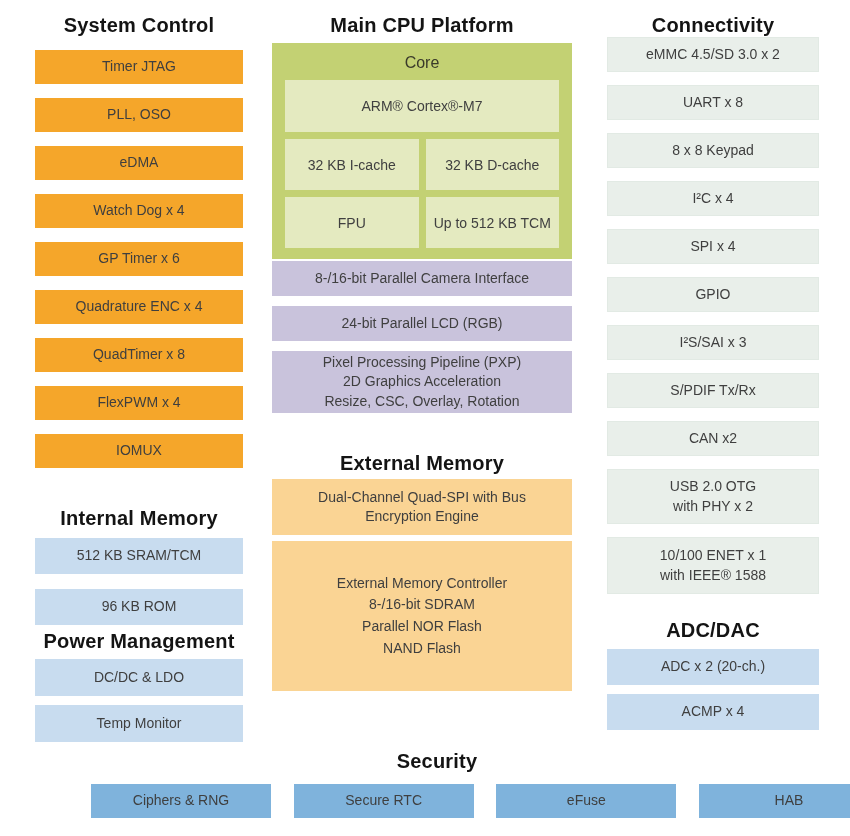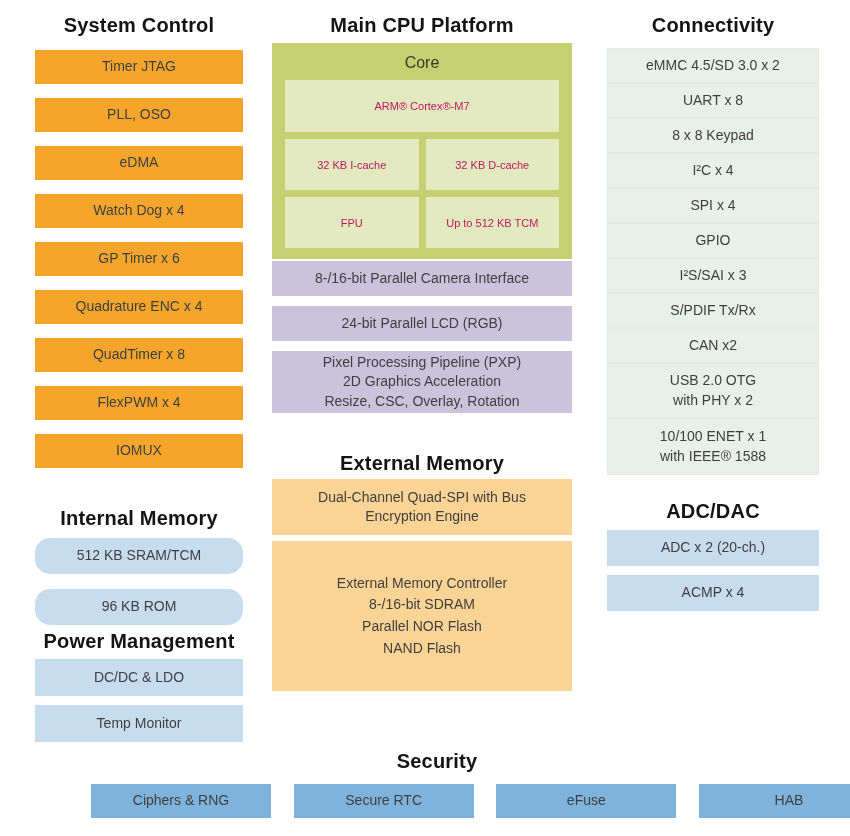--- a/index.html
+++ b/index.html
@@ -24,49 +24,49 @@
   
   .orange .block{background:var(--orange);}
   .lblue .block{background:var(--light-blue);}
   .purple .block{background:var(--purple);}
   .tan .block{background:var(--tan);}
   .pale .block{background:var(--pale);border:1px solid #e2eae4;}
   
   .sys-stack{gap:14px;margin-top:13px;}
   .imem-title{margin-top:39px;}
   .imem-stack{gap:15px;margin-top:8px;}
-  .imem-stack .block{min-height:36px;border-radius:15px;}
+  .imem-stack .block{min-height:36px;}
   .pwr-title{margin-top:5px;}
   .pwr-stack{gap:9px;margin-top:6px;}
   .pwr-stack .block{min-height:37px;}
   
   .cpu-box{
     margin-top:6px;background:var(--green-box);padding:9px 13px 11px;
     box-sizing:border-box;
   }
   .core-label{
     text-align:center;font-size:16px;color:#3a3a2a;margin:2px 0 8px;
   }
   .cpu-cell{
     display:flex;align-items:center;justify-content:center;text-align:center;
-    background:var(--green-cell);font-size:11px;color:#be185d;min-height:50px;
+    background:var(--green-cell);font-size:14px;color:#404040;min-height:50px;
     padding:2px 6px;box-sizing:border-box;
   }
   .cpu-arm{min-height:52px;margin-bottom:7px;}
   .cpu-grid{display:grid;grid-template-columns:1fr 1fr;gap:7px;}
   .cpu-grid .cpu-cell{min-height:51px;}
   .mm-title{margin-top:20px;}
   .mm-stack{gap:10px;margin-top:2px;}
   .mm-stack .block{min-height:35px;}
   .emem-title{margin-top:39px;}
   .emem-stack{gap:6px;margin-top:4px;}
   .emem-stack .block:nth-child(1){min-height:56px;}
   .emem-stack .block:nth-child(2){min-height:150px;line-height:1.55;}
   
-  .conn-stack{margin-top:11px;justify-content:flex-end;}
+  .conn-stack{gap:13px;justify-content:flex-end;}
   .conn-stack .block{min-height:35px;}
   .conn-stack .block:nth-child(10){min-height:55px;}
   .conn-stack .block:nth-child(11){min-height:57px;}
   .adc-title{margin-top:25px;}
   .adc-stack{gap:9px;margin-top:7px;}
   .adc-stack .block{min-height:36px;}
   
   .security{position:absolute;left:12px;top:750px;width:850px;}
   .sec-row{
     position:relative;left:35px;width:788px;margin-top:11px;

